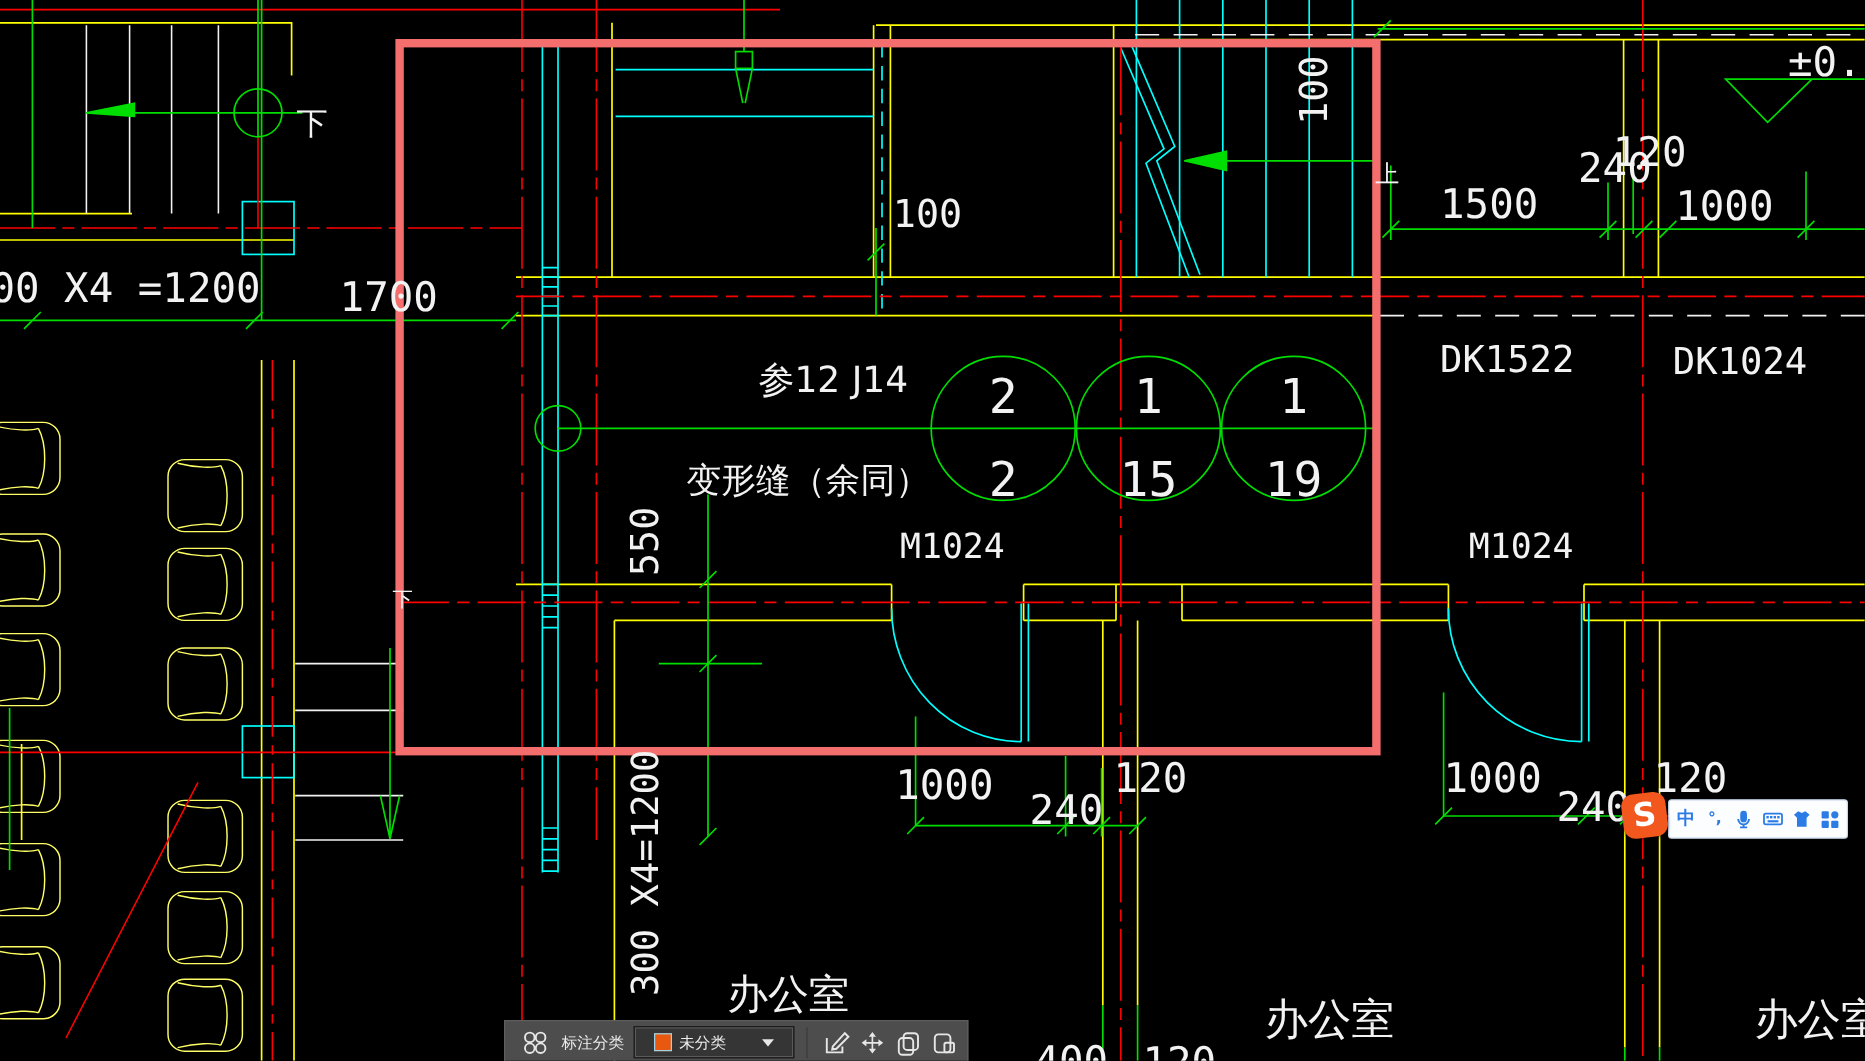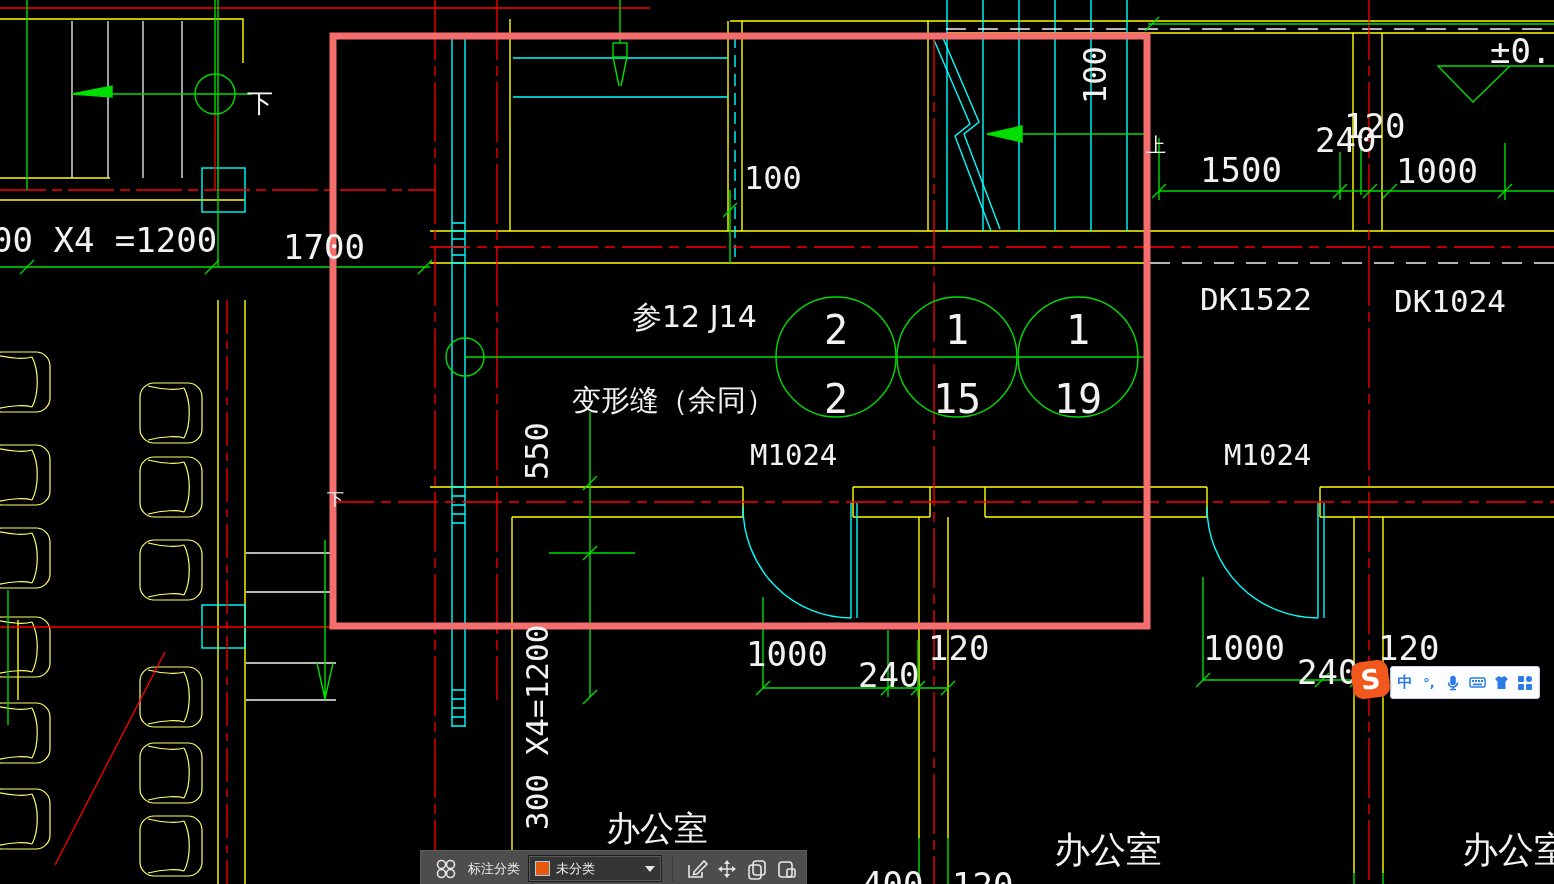--- a/index.html
+++ b/index.html
@@ -11,21 +11,21 @@
 
   
   .bottom-toolbar{position:absolute;left:420px;top:850px;width:387px;height:37px;
      background:#4d4d4d;border:1px solid #5e5e5e;box-sizing:border-box;
      display:flex;align-items:center;padding:0 7px;z-index:30;}
   .tb-icon{width:24px;height:24px;display:flex;align-items:center;justify-content:center;flex:0 0 auto;}
   .tb-icon svg{position:static;}
   .tb-label{color:#ececec;font-size:13px;margin:0 8px 0 10px;white-space:nowrap;}
   .tb-dropdown{width:150px;height:27px;background:#353535;border:1px solid #1d1d1d;
      box-shadow:inset 0 0 0 1px #5a5a5a;display:flex;align-items:center;
-     padding:0 6px;box-sizing:border-box;cursor:pointer;}
+     padding:0 16px;box-sizing:border-box;cursor:pointer;}
   .tb-swatch{width:13px;height:13px;background:#e8590f;border:1px solid #9dd3e8;flex:0 0 auto;}
   .tb-dd-text{color:#ececec;font-size:13px;margin-left:6px;flex:1;}
   .tb-dd-arrow{width:0;height:0;border-left:5px solid transparent;border-right:5px solid transparent;
      border-top:6px solid #e8e8e8;}
   .tb-sep{width:1px;height:26px;background:#3a3a3a;margin:0 6px 0 10px;}
   .tb-btn{margin-left:6px;cursor:pointer;}
 
   
   .ime-bar{position:absolute;left:1390px;top:666px;width:148px;height:31px;
      background:#fbfdff;border:1px solid #c6d4e8;border-radius:3px;

